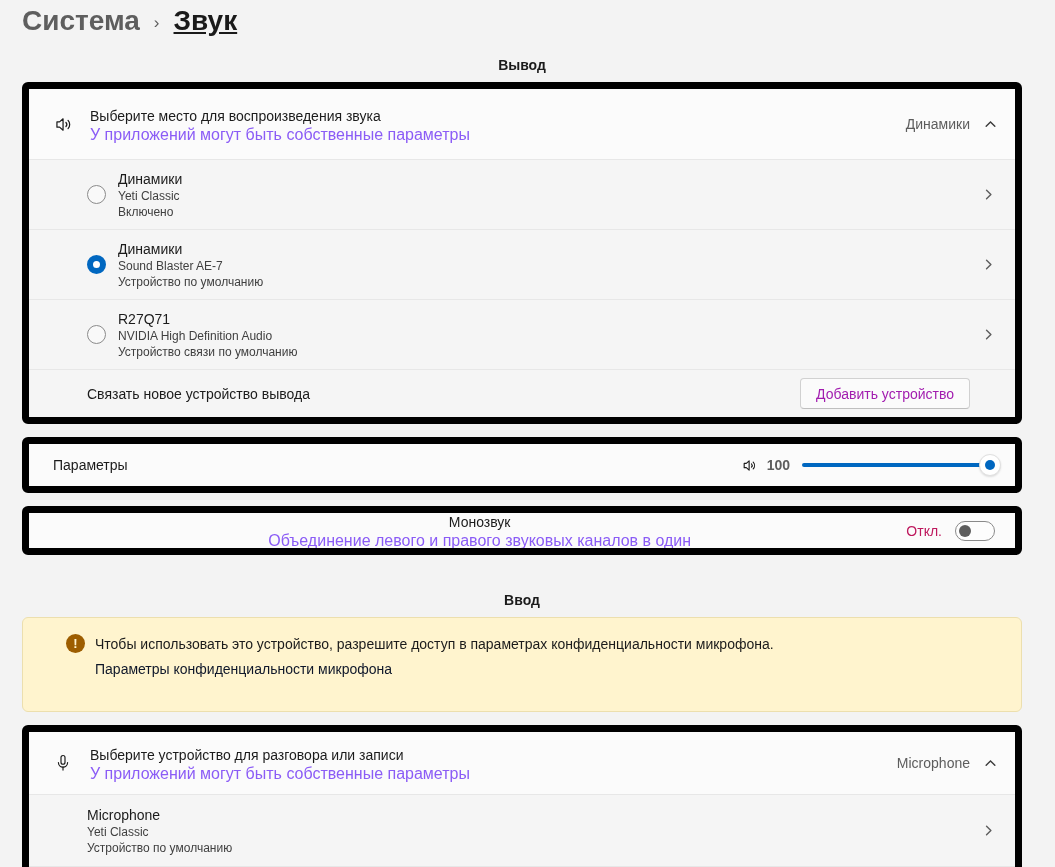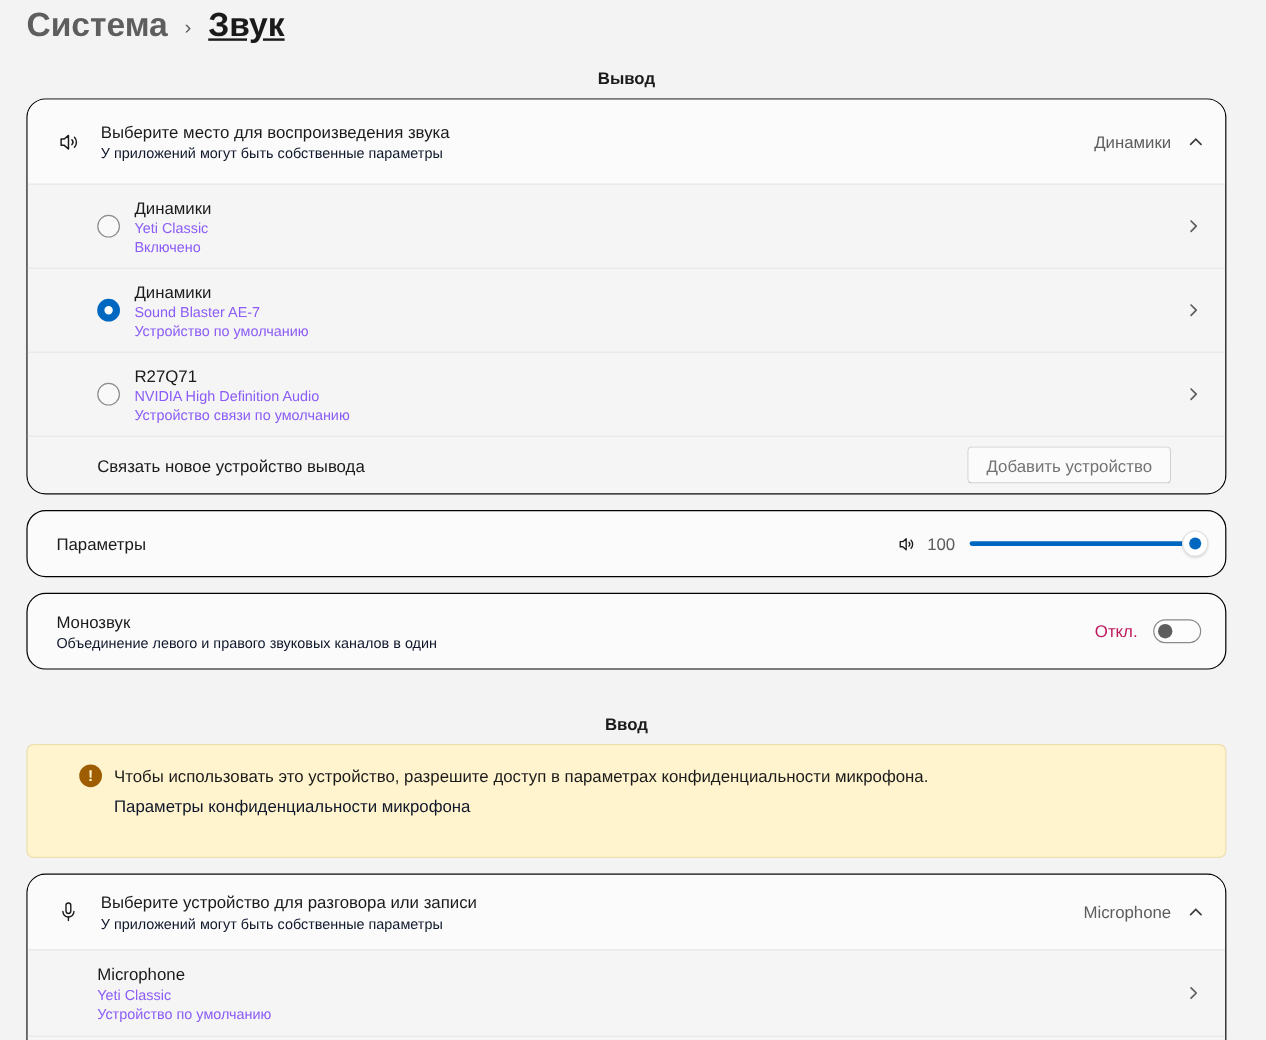--- a/index.html
+++ b/index.html
@@ -15,64 +15,64 @@
   
   .breadcrumb { display:flex; align-items:center; gap:14px; padding-top:2px; height:40px; }
   .crumb-parent { font-size:28px; font-weight:600; color:#5e5e5e; cursor:pointer; }
   .crumb-sep { font-size:17px; color:#5e5e5e; padding-top:3px; }
   .crumb-current { font-size:28px; font-weight:600; color:#1a1a1a;text-decoration:underline; }
 
   .section-heading { font-size:14px; font-weight:700; color:#1b1b1b; margin-top:17px; margin-bottom:9px;text-align:center; }
 
   .card {
     background:#fbfbfb;
-    border:1px solid #000000;
-    border-radius:16px;
+    border:7px solid #000000;
+    border-radius:6px;
     overflow:hidden;
   }
   .mt13 { margin-top:13px; }
 
   
   .exp-header { display:flex; align-items:center; height:70px; padding:0 18px 0 23px; background:#fbfbfb; }
   .exp-icon { width:22px; display:flex; align-items:center; justify-content:center; margin-right:16px; flex:none; }
   .exp-titles { flex:1 1 auto; min-width:0; }
   .row-title { font-size:14px; color:#1b1b1b; line-height:20px; }
-  .row-subtitle { font-size:12px; color:#0f172a; line-height:17px; }
+  .row-subtitle { font-size:16px; color:#8b5cf6; line-height:17px; }
   .exp-value { font-size:14px; color:#5d5d5d; margin-right:14px; }
   .chev { display:flex; align-items:center; justify-content:center; }
 
   
   .exp-child { background:#f5f5f5; border-top:1px solid #e7e7e7; }
   .device-row { display:flex; align-items:center; height:70px; padding-left:58px; padding-right:20px; cursor:pointer; }
   .radio {
     width:19px; height:19px; border-radius:50%;
     border:1px solid #8b8b8b; background:#f9f9f9;
     margin-right:12px; flex:none;
   }
   .radio.selected { border:6px solid #0067c0; background:#ffffff; }
   .device-texts { flex:1 1 auto; }
   .device-name { font-size:14px; color:#1b1b1b; line-height:18px; }
-  .device-line { font-size:12px; color:#8b5cf6; line-height:16px; }
+  .device-line { font-size:12px; color:#404040; line-height:16px; }
 
   .action-row { display:flex; align-items:center; height:48px; padding-left:58px; padding-right:45px; }
   .action-label { flex:1 1 auto; font-size:14px; color:#1b1b1b; }
   .btn {
-    font-family:inherit; font-size:14px; color:#737373;
+    font-family:inherit; font-size:14px; color:#a21caf;
     background:#fbfbfb; border:1px solid #d1d1d1; border-bottom-color:#bfbfbf;
     border-radius:4px; height:31px; padding:0 15px; cursor:pointer;
   }
 
   
   .setting-row { display:flex; align-items:center; padding:0 20px 0 24px; }
   .volume-row { height:56px; }
-  .mono-row { height:64px; }
+  .mono-row { height:49px;text-align:center; }
   .setting-left { flex:1 1 auto; }
 
   .vol-cluster { display:flex; align-items:center; }
-  .vol-value { font-size:14px; color:#5d5d5d; margin:0 12px 0 9px; }
+  .vol-value { font-size:14px; color:#5d5d5d; margin:0 12px 0 9px;font-weight:bold; }
   .slider { position:relative; width:188px; height:22px; display:flex; align-items:center; margin-right:5px; }
   .slider-track { width:100%; height:4px; border-radius:2px; background:#0067c0; }
   .slider-thumb {
     position:absolute; right:-11px; top:0;
     width:22px; height:22px; border-radius:50%;
     background:#ffffff; border:1px solid #e0e0e0;
     box-shadow:0 1px 2px rgba(0,0,0,.12);
     display:flex; align-items:center; justify-content:center; cursor:pointer;
   }
   .slider-thumb::after { content:""; width:10px; height:10px; border-radius:50%; background:#0067c0; }

